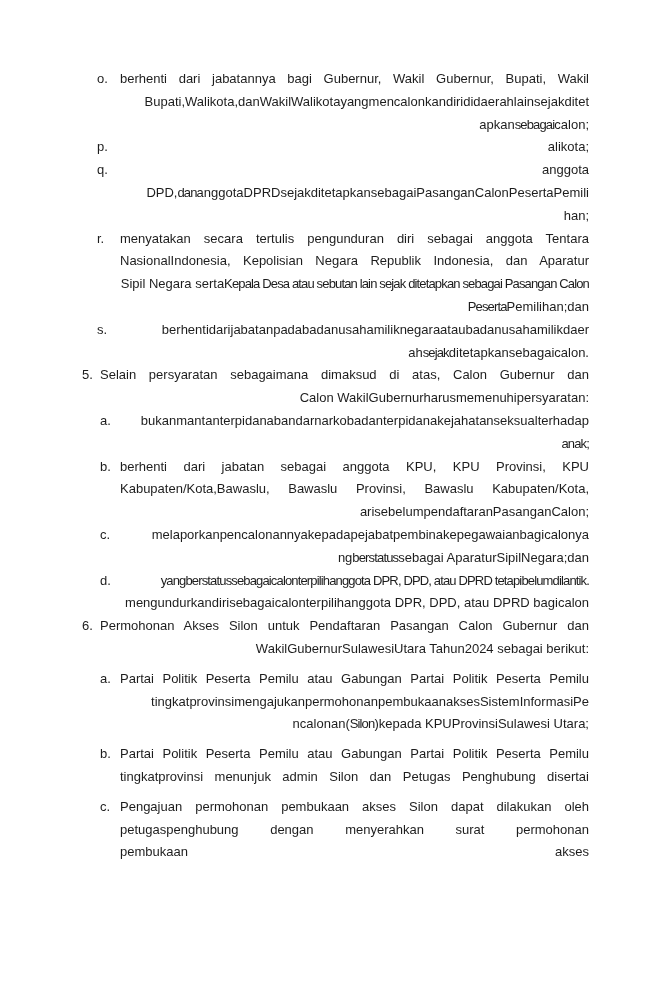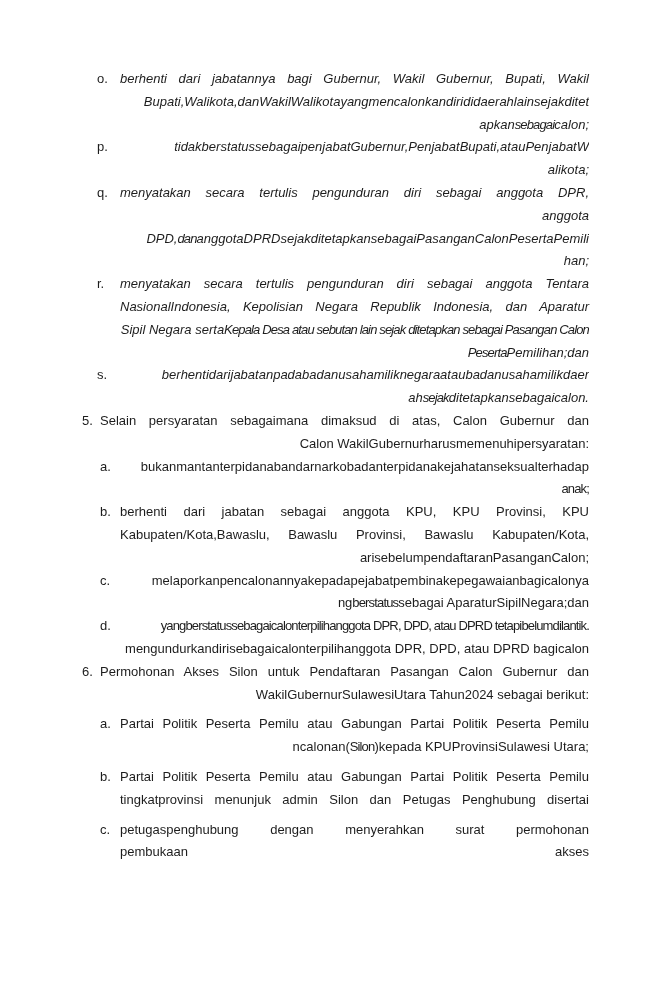--- a/index.html
+++ b/index.html
@@ -9,21 +9,21 @@
     background:#ffffff;
     overflow:hidden;
     font-family:"Liberation Sans","DejaVu Sans",sans-serif;
     font-size:13px;
     color:#1d1d1d;
   }
   .content{padding-top:68px;}
   .item{display:flex;align-items:flex-start;}
   .item.alpha{margin-left:97px;}
   .item.alpha .label{width:23px;}
-  .item.alpha .body{width:469px;font-style:italic;}
+  .item.alpha .body{width:469px;}
   .item.num{margin-left:82px;}
   .item.num .label{width:18px;}
   .item.num .body{width:489px;}
   .item.sub{margin-left:100px;}
   .item.sub .label{width:20px;}
   .item.sub .body{width:469px;}
   .item.gap{margin-top:7px;}
   .label{flex:none;line-height:22.8px;}
   .body{flex:none;}
   .line{
@@ -46,28 +46,26 @@
         <div class="label">o.</div>
         <div class="body">
           <div class="line j"><span class="seg">berhenti dari jabatannya bagi Gubernur, Wakil Gubernur, Bupati, Wakil</span></div>
           <div class="line fit"><span class="seg">Bupati,Walikota,danWakilWalikotayangmencalonkandirididaerahlainsejakditet</span></div>
           <div class="line"><span class="seg">apkan</span><span class="seg c">sebagai</span><span class="seg">calon;</span></div>
         </div>
       </div>
       <div class="item alpha">
         <div class="label">p.</div>
         <div class="body">
-          <div class="line fit"><span class="seg">tidakberstatussebagaipenjabatGubernur,PenjabatBupati,atauPenjabatW</span></div>
           <div class="line"><span class="seg">alikota;</span></div>
         </div>
       </div>
       <div class="item alpha">
         <div class="label">q.</div>
         <div class="body">
-          <div class="line j"><span class="seg">menyatakan secara tertulis pengunduran diri sebagai anggota DPR,</span></div>
           <div class="line"><span class="seg">anggota</span></div>
           <div class="line fit"><span class="seg">DPD,</span><span class="seg c">dan</span><span class="seg">anggotaDPRDsejakditetapkansebagaiPasanganCalonPesertaPemili</span></div>
           <div class="line"><span class="seg">han;</span></div>
         </div>
       </div>
       <div class="item alpha">
         <div class="label">r.</div>
         <div class="body">
           <div class="line j"><span class="seg">menyatakan secara tertulis pengunduran diri sebagai anggota Tentara</span></div>
           <div class="line j"><span class="seg">NasionalIndonesia, Kepolisian Negara Republik Indonesia, dan Aparatur</span></div>
@@ -122,31 +120,33 @@
         <div class="label">6.</div>
         <div class="body">
           <div class="line j"><span class="seg">Permohonan Akses Silon untuk Pendaftaran Pasangan Calon Gubernur dan</span></div>
           <div class="line"><span class="seg">WakilGubernurSulawesiUtara Tahun2024 sebagai berikut:</span></div>
         </div>
       </div>
       <div class="item sub gap">
         <div class="label">a.</div>
         <div class="body">
           <div class="line j"><span class="seg">Partai Politik Peserta Pemilu atau Gabungan Partai Politik Peserta Pemilu</span></div>
+          <div class="line fit"><span class="seg">tingkatprovinsimengajukanpermohonanpembukaanaksesSistemInformasiPe</span></div>
           <div class="line"><span class="seg">ncalonan(</span><span class="seg c">Silon</span><span class="seg">)kepada KPUProvinsiSulawesi Utara;</span></div>
         </div>
       </div>
       <div class="item sub gap">
         <div class="label">b.</div>
         <div class="body">
           <div class="line j"><span class="seg">Partai Politik Peserta Pemilu atau Gabungan Partai Politik Peserta Pemilu</span></div>
           <div class="line j"><span class="seg">tingkatprovinsi menunjuk admin Silon dan Petugas Penghubung disertai</span></div>
         </div>
       </div>
       <div class="item sub gap">
         <div class="label">c.</div>
         <div class="body">
+          <div class="line j"><span class="seg">Pengajuan permohonan pembukaan akses Silon dapat dilakukan oleh</span></div>
           <div class="line j"><span class="seg">petugaspenghubung dengan menyerahkan surat permohonan</span></div>
           <div class="line j"><span class="seg">pembukaan akses</span></div>
         </div>
       </div>
     </div>
 </div>
 
 </body></html>

